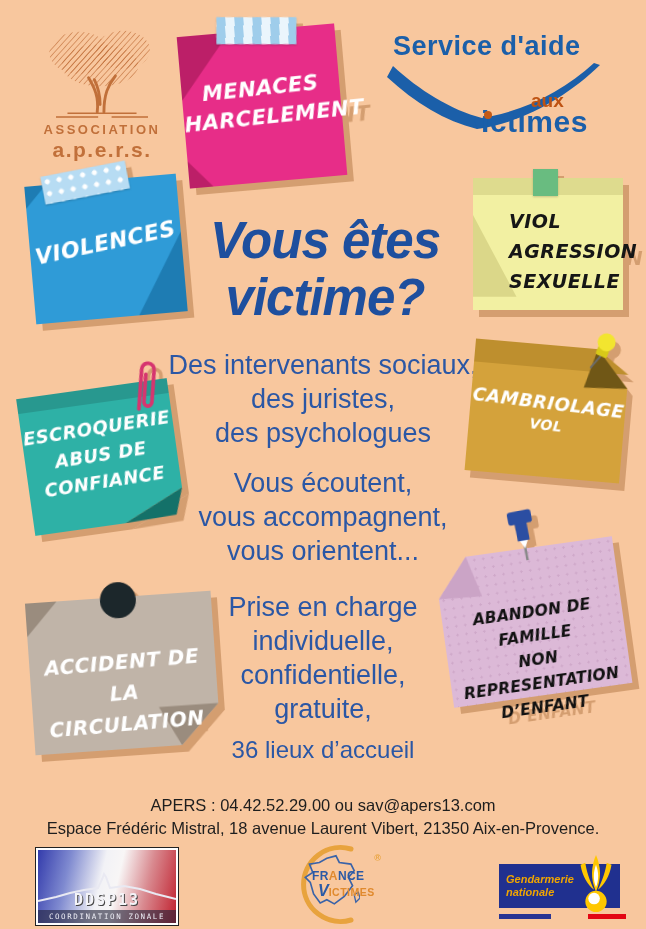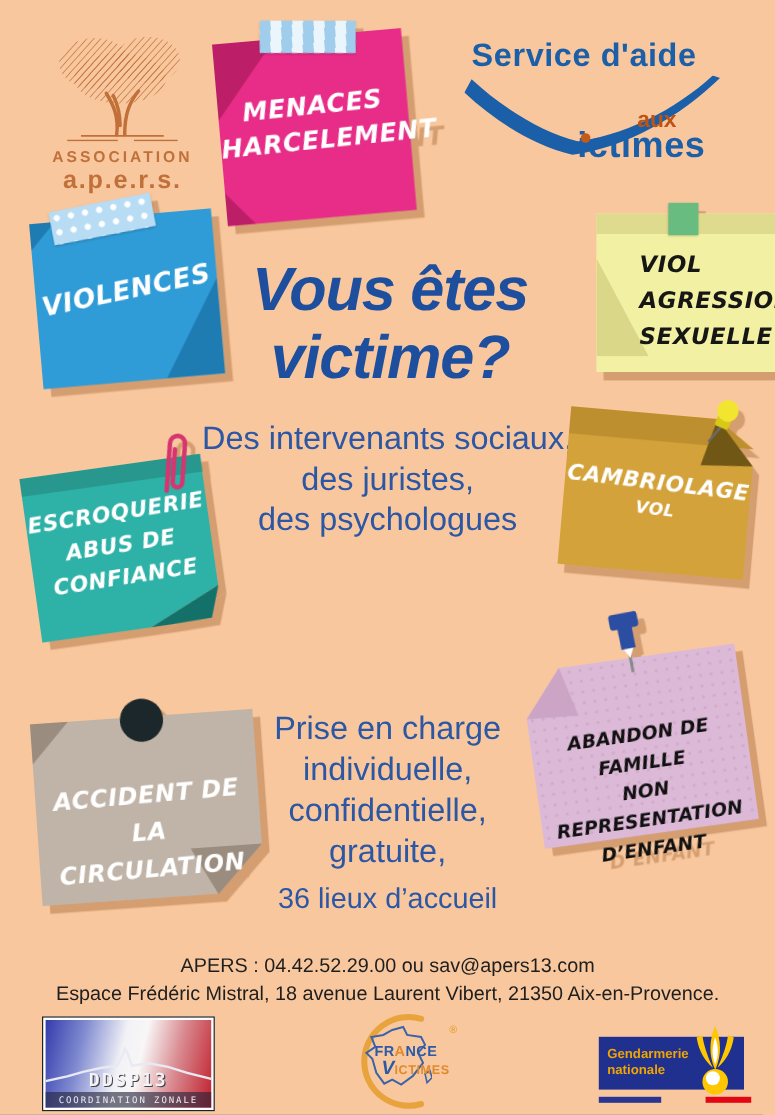--- a/index.html
+++ b/index.html
@@ -48,21 +48,21 @@
     font-family:"DejaVu Sans Mono", monospace; font-size:7.5px; letter-spacing:1.6px;}
   .fv{position:absolute; left:287px; top:842px; width:97px; height:85px;}
   .fv .txt1{position:absolute; left:25px; top:28px; font-size:12px; font-weight:bold; color:#2B5AA6; letter-spacing:.4px; line-height:1;}
   .fv .txt1 .mid{color:#E08A2E;}
   .fv .txt2{position:absolute; left:31px; top:41px; line-height:1;}
   .fv .txt2 .bigv{font-size:16px; font-weight:bold; font-style:italic; color:#2B5AA6;}
   .fv .txt2 .rest{font-size:10.5px; font-weight:bold; color:#E08A2E; letter-spacing:.5px;}
   .fv .reg{position:absolute; right:3px; top:11px; font-size:9px; color:#E8A33D; font-weight:bold;}
   .gend{position:absolute; left:499px; top:855px; width:127px; height:66px;}
   .gend .rect{position:absolute; left:0; top:9px; width:121px; height:44px; background:#20308F;}
-  .gend .gl{position:absolute; color:#F0A500; font-weight:bold; font-size:11px; line-height:1;}
+  .gend .gl{position:absolute; color:#F0A500; font-weight:bold; font-style:italic; font-size:11px; line-height:1;}
   .gend .gl1{left:7px; top:19px;} .gend .gl2{left:7px; top:32px;}
   .gend .flame{position:absolute; right:8px; top:-2px;}
   .gend .barb{position:absolute; left:0; bottom:2px; width:52px; height:5px; background:#283593;}
   .gend .barr{position:absolute; right:0; bottom:2px; width:38px; height:5px; background:#E30613;}
 </style>
 </head>
 <body>
 
 <div class="poster">
 
@@ -108,21 +108,21 @@
   <div class="note" style="left:30px; top:180px; width:152px; height:138px; transform:rotate(-5deg);">
     <div class="paper" style="background:#2F9BD7;"></div>
     <div class="fold" style="clip-path:polygon(100% 42%,100% 100%,68% 100%); background:#1E7CB3;"></div>
     <div class="fold" style="clip-path:polygon(0 0,14% 0,0 16%); background:#1E7CB3;"></div>
     <div class="tape" style="left:18px; top:-13px; width:86px; height:28px; transform:rotate(-6deg); background-color:#B7DCF3; background-image:radial-gradient(#ffffff 2.3px, transparent 2.9px); background-size:12px 12px;"></div>
     <div class="note-text" style="top:48px; color:#fff; font-size:22px; transform:rotate(-7deg);">
       <div>VIOLENCES</div>
     </div>
   </div>
 
-  <div class="note" style="left:473px; top:178px; width:150px; height:132px;margin-left:24px;">
+  <div class="note" style="left:473px; top:178px; width:150px; height:132px;">
     <div class="paper" style="background:#F2F0A2;"></div>
     <div class="band" style="height:17px; background:#DEDB8E;"></div>
     <div class="fold" style="clip-path:polygon(0 28%,0 90%,29% 90%); background:#DBD789;"></div>
     <div class="tape" style="left:60px; top:-9px; width:25px; height:27px; background:#69BC80;"></div>
     <div class="note-text" style="top:28px; left:36px; right:6px; text-align:left; color:#161616; font-size:19px; font-weight:600; line-height:30px;">
       <div>VIOL</div>
       <div>AGRESSION</div>
       <div>SEXUELLE</div>
     </div>
   </div>
@@ -160,20 +160,25 @@
     <svg style="position:absolute; left:116px; top:-22px; transform:rotate(12deg);" width="30" height="56" viewBox="0 0 24 44">
       <path d="M7,40 L7,8 a5,5 0 0 1 10,0 L17,34 a3.2,3.2 0 0 1 -6.4,0 L10.6,12" fill="none" stroke="#D6356F" stroke-width="3" stroke-linecap="round"></path>
     </svg>
     <div class="note-text" style="top:26px; color:#fff; font-size:18px; transform:rotate(-1deg); line-height:1.5;">
       <div>ESCROQUERIE</div>
       <div>ABUS DE</div>
       <div>CONFIANCE</div>
     </div>
   </div>
 
+  <div class="para p2">
+    <div>Vous écoutent,</div>
+    <div>vous accompagnent,</div>
+    <div>vous orientent...</div>
+  </div>
 
   <div class="note" style="left:443px; top:548px; width:180px; height:148px; transform:rotate(-8deg);">
     <div class="paper" style="background-color:#DCB9D7; background-image:radial-gradient(rgba(197,156,191,.55) 1px, transparent 1.4px); background-size:9px 9px; clip-path:polygon(18% 0,100% 0,100% 100%,0 100%,0 26%);"></div>
     <div class="fold" style="clip-path:polygon(18% 0,0 26%,24% 28%); background:#CBA4C6;"></div>
     <svg style="position:absolute; left:74px; top:-40px; transform:rotate(-3deg);" width="36" height="54" viewBox="0 0 36 54">
       <line x1="18" y1="34" x2="18" y2="52" stroke="#8a8a8a" stroke-width="2.5"></line>
       <polygon points="13,30 23,30 18,40" fill="#ffffff"></polygon>
       <rect x="12" y="14" width="12" height="18" fill="#2B4EA2"></rect>
       <rect x="6" y="2" width="24" height="13" rx="3" fill="#2B4EA2"></rect>
     </svg>

